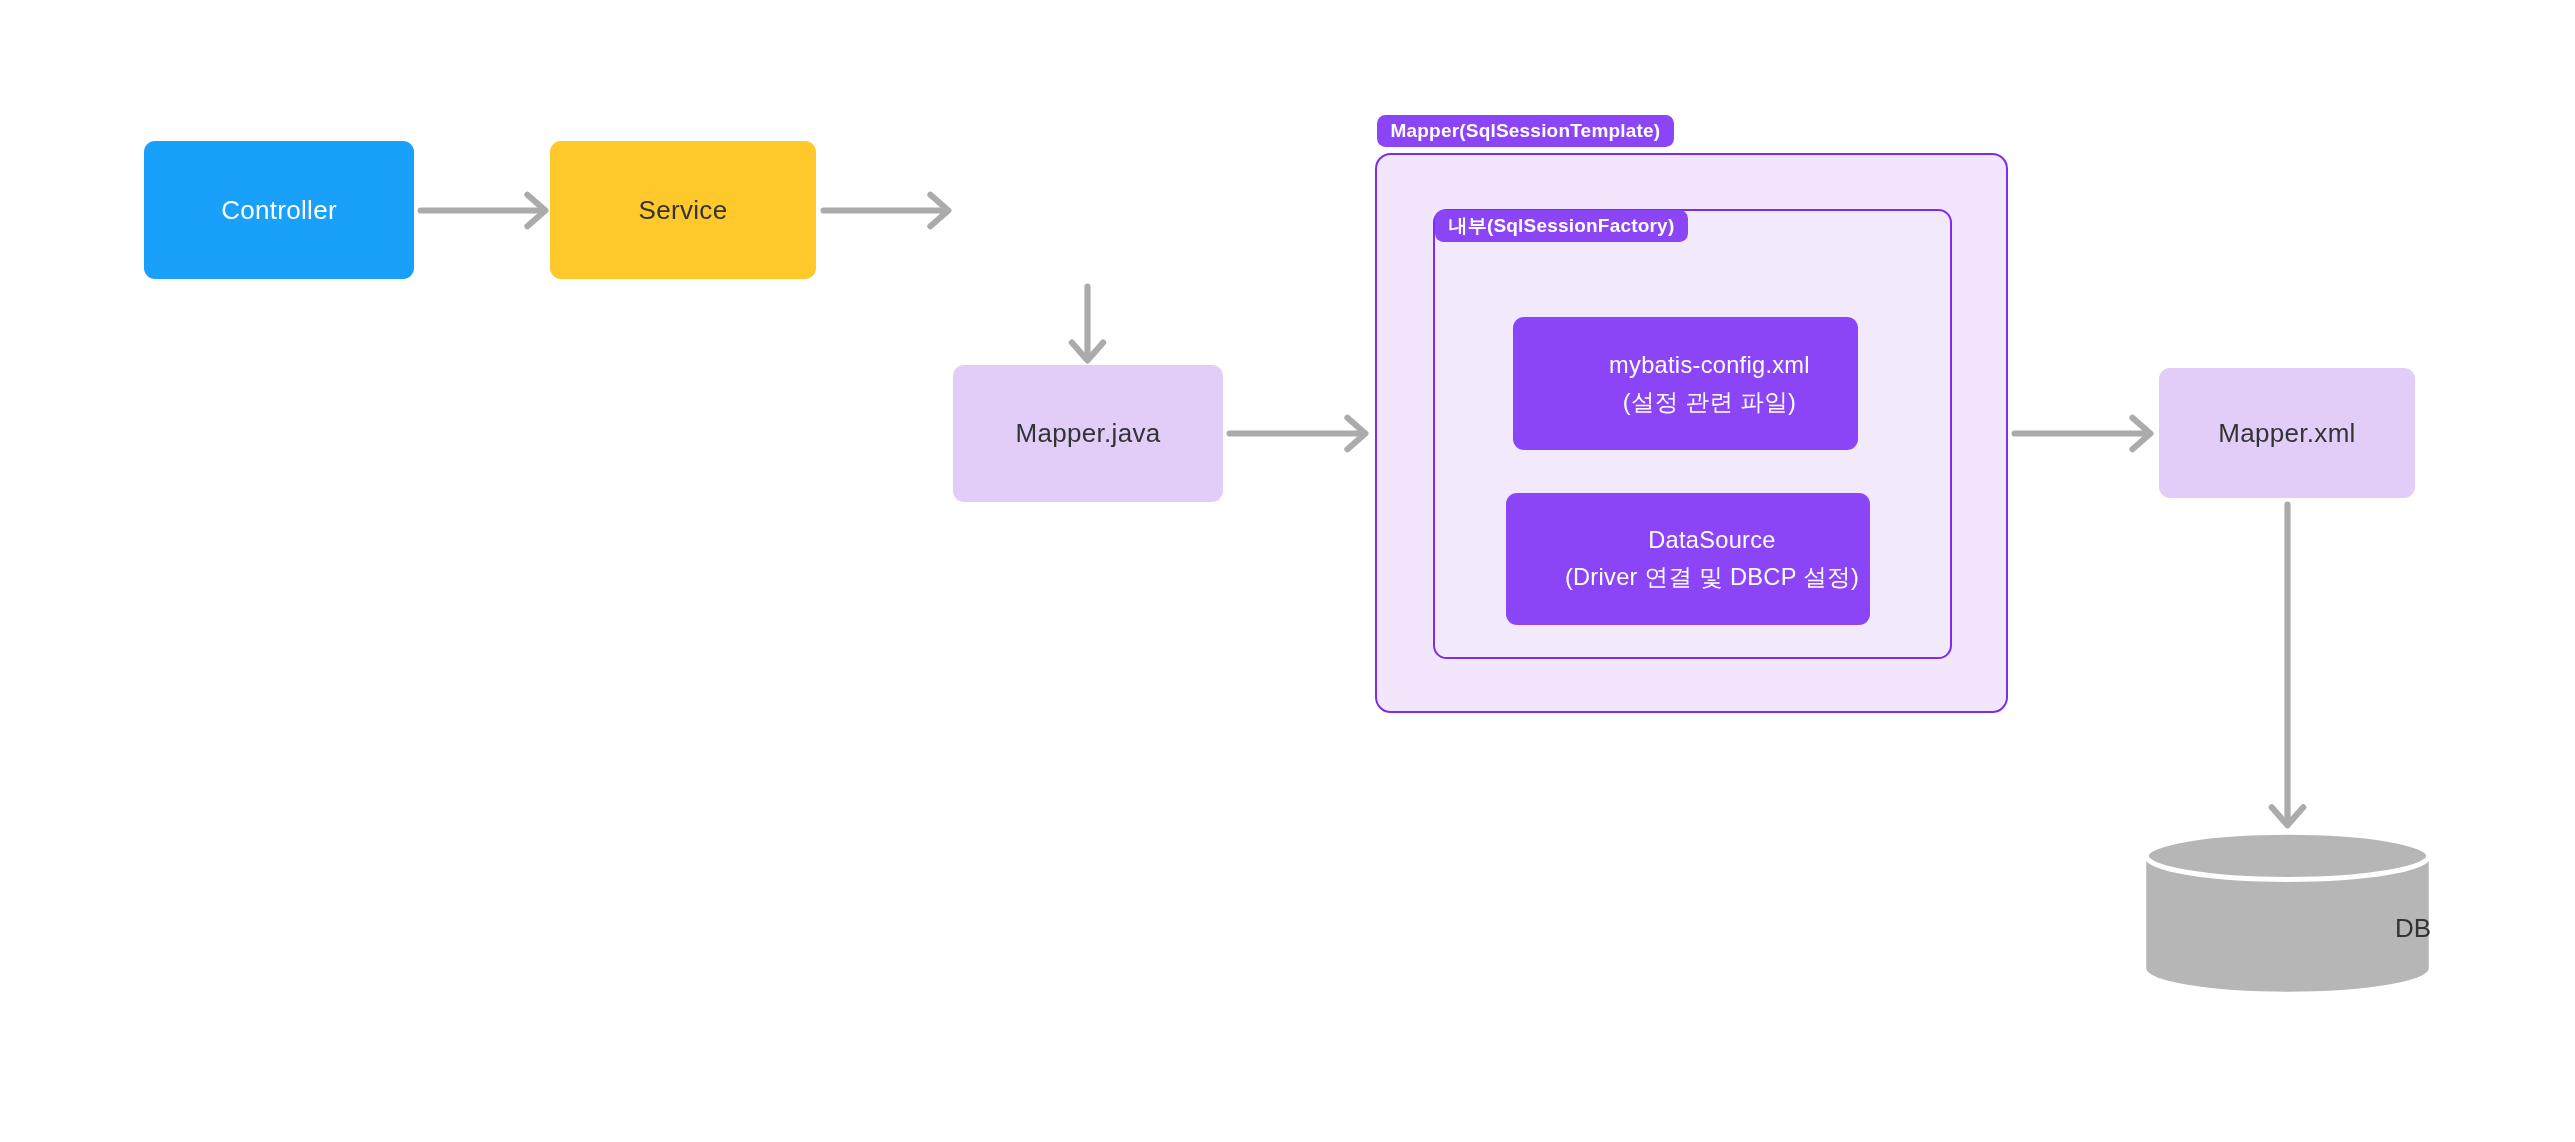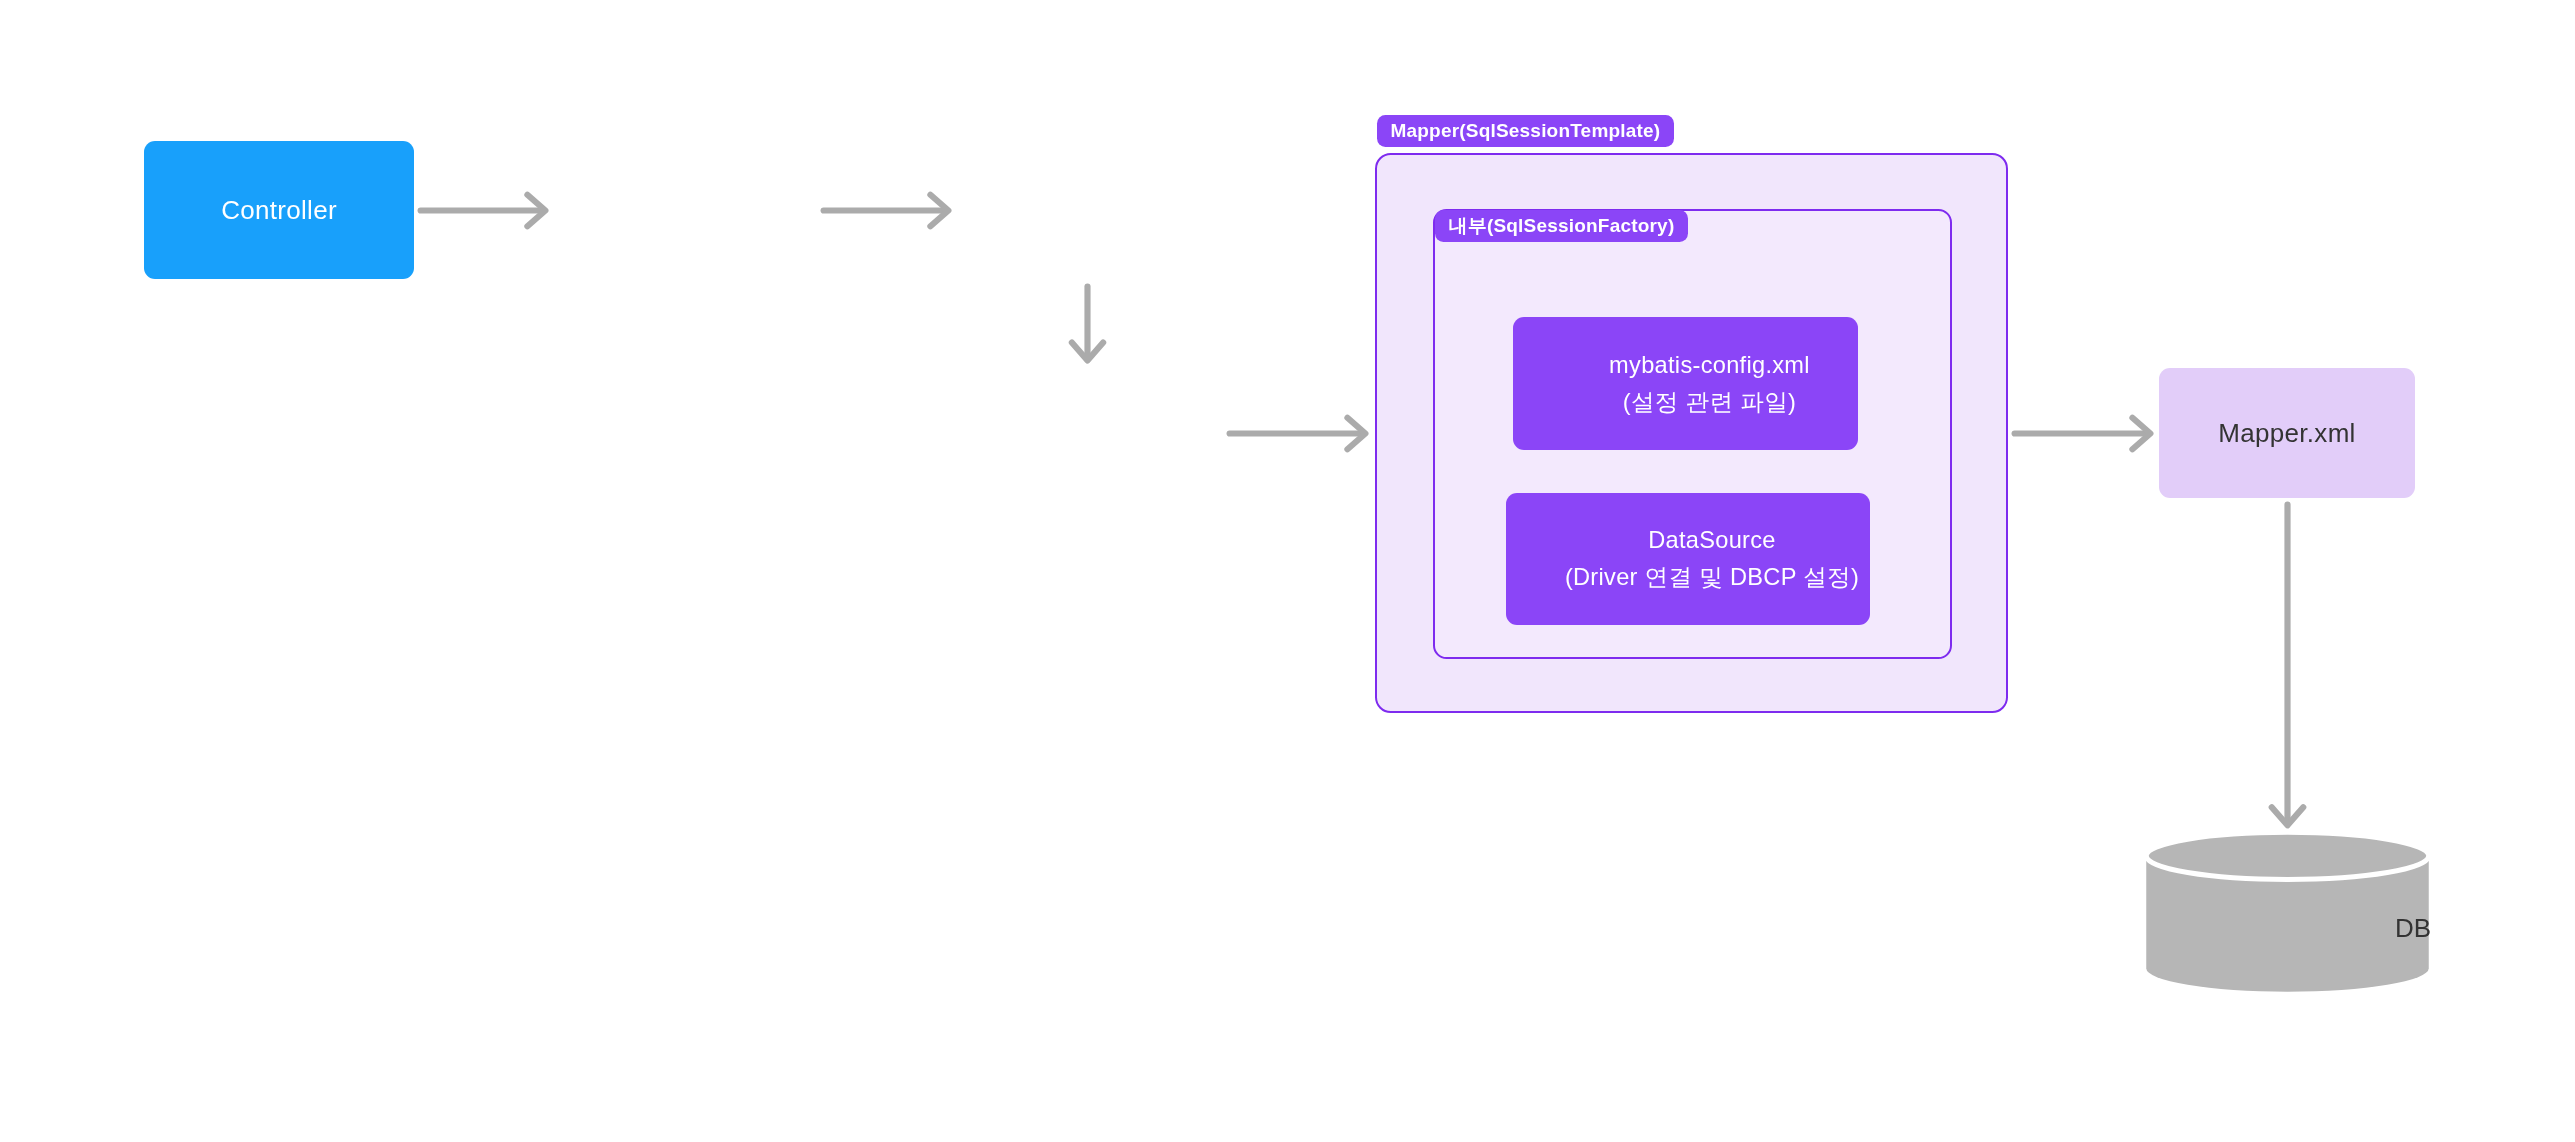--- a/index.html
+++ b/index.html
@@ -43,22 +43,28 @@
 </style>
 </head>
 <body>
 
 <div class="canvas">
 
   <div class="node node-blue" style="left:144px; top:141px; width:270px; height:138px;">
     <span>Controller</span>
   </div>
 
+  <div class="node node-yellow" style="left:550px; top:141px; width:266px; height:138px;">
+    <span>Service</span>
+  </div>
 
 
+  <div class="node node-lavender" style="left:953px; top:365px; width:270px; height:137px;">
+    <span>Mapper.java</span>
+  </div>
 
   <div class="badge" style="left:1377px; top:115px;">
     <span>Mapper(SqlSessionTemplate)</span>
   </div>
 
   <div class="container-box container-outer" style="left:1375px; top:153px; width:633px; height:560px;"></div>
 
   <div class="badge" style="left:1435px; top:210px;">
     <span>내부(SqlSessionFactory)</span>
   </div>

